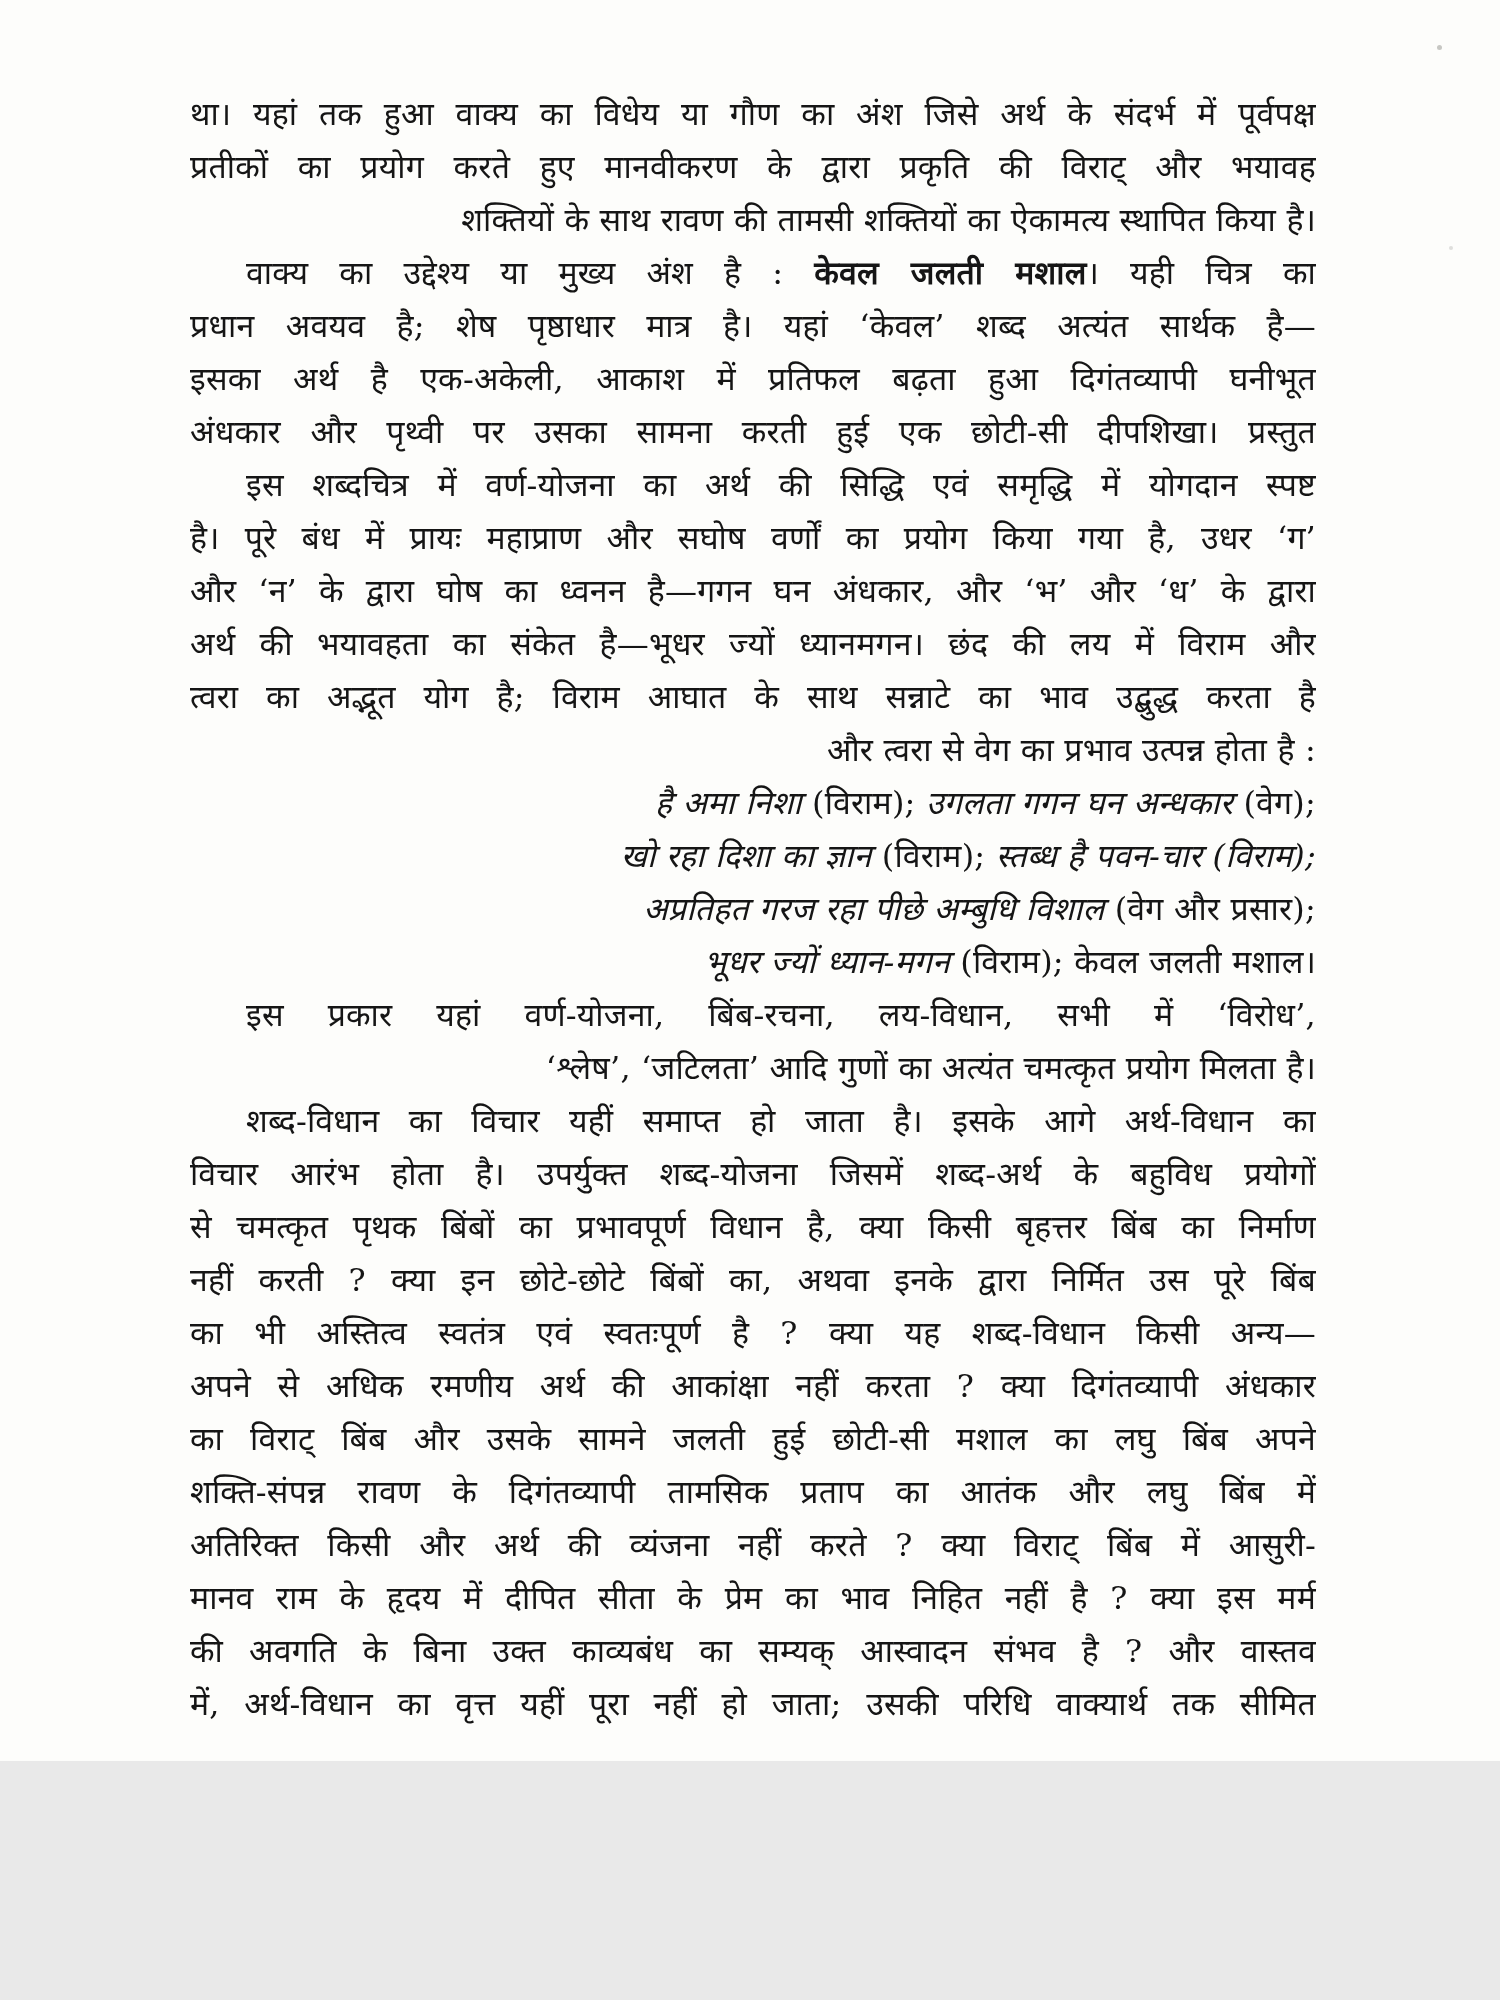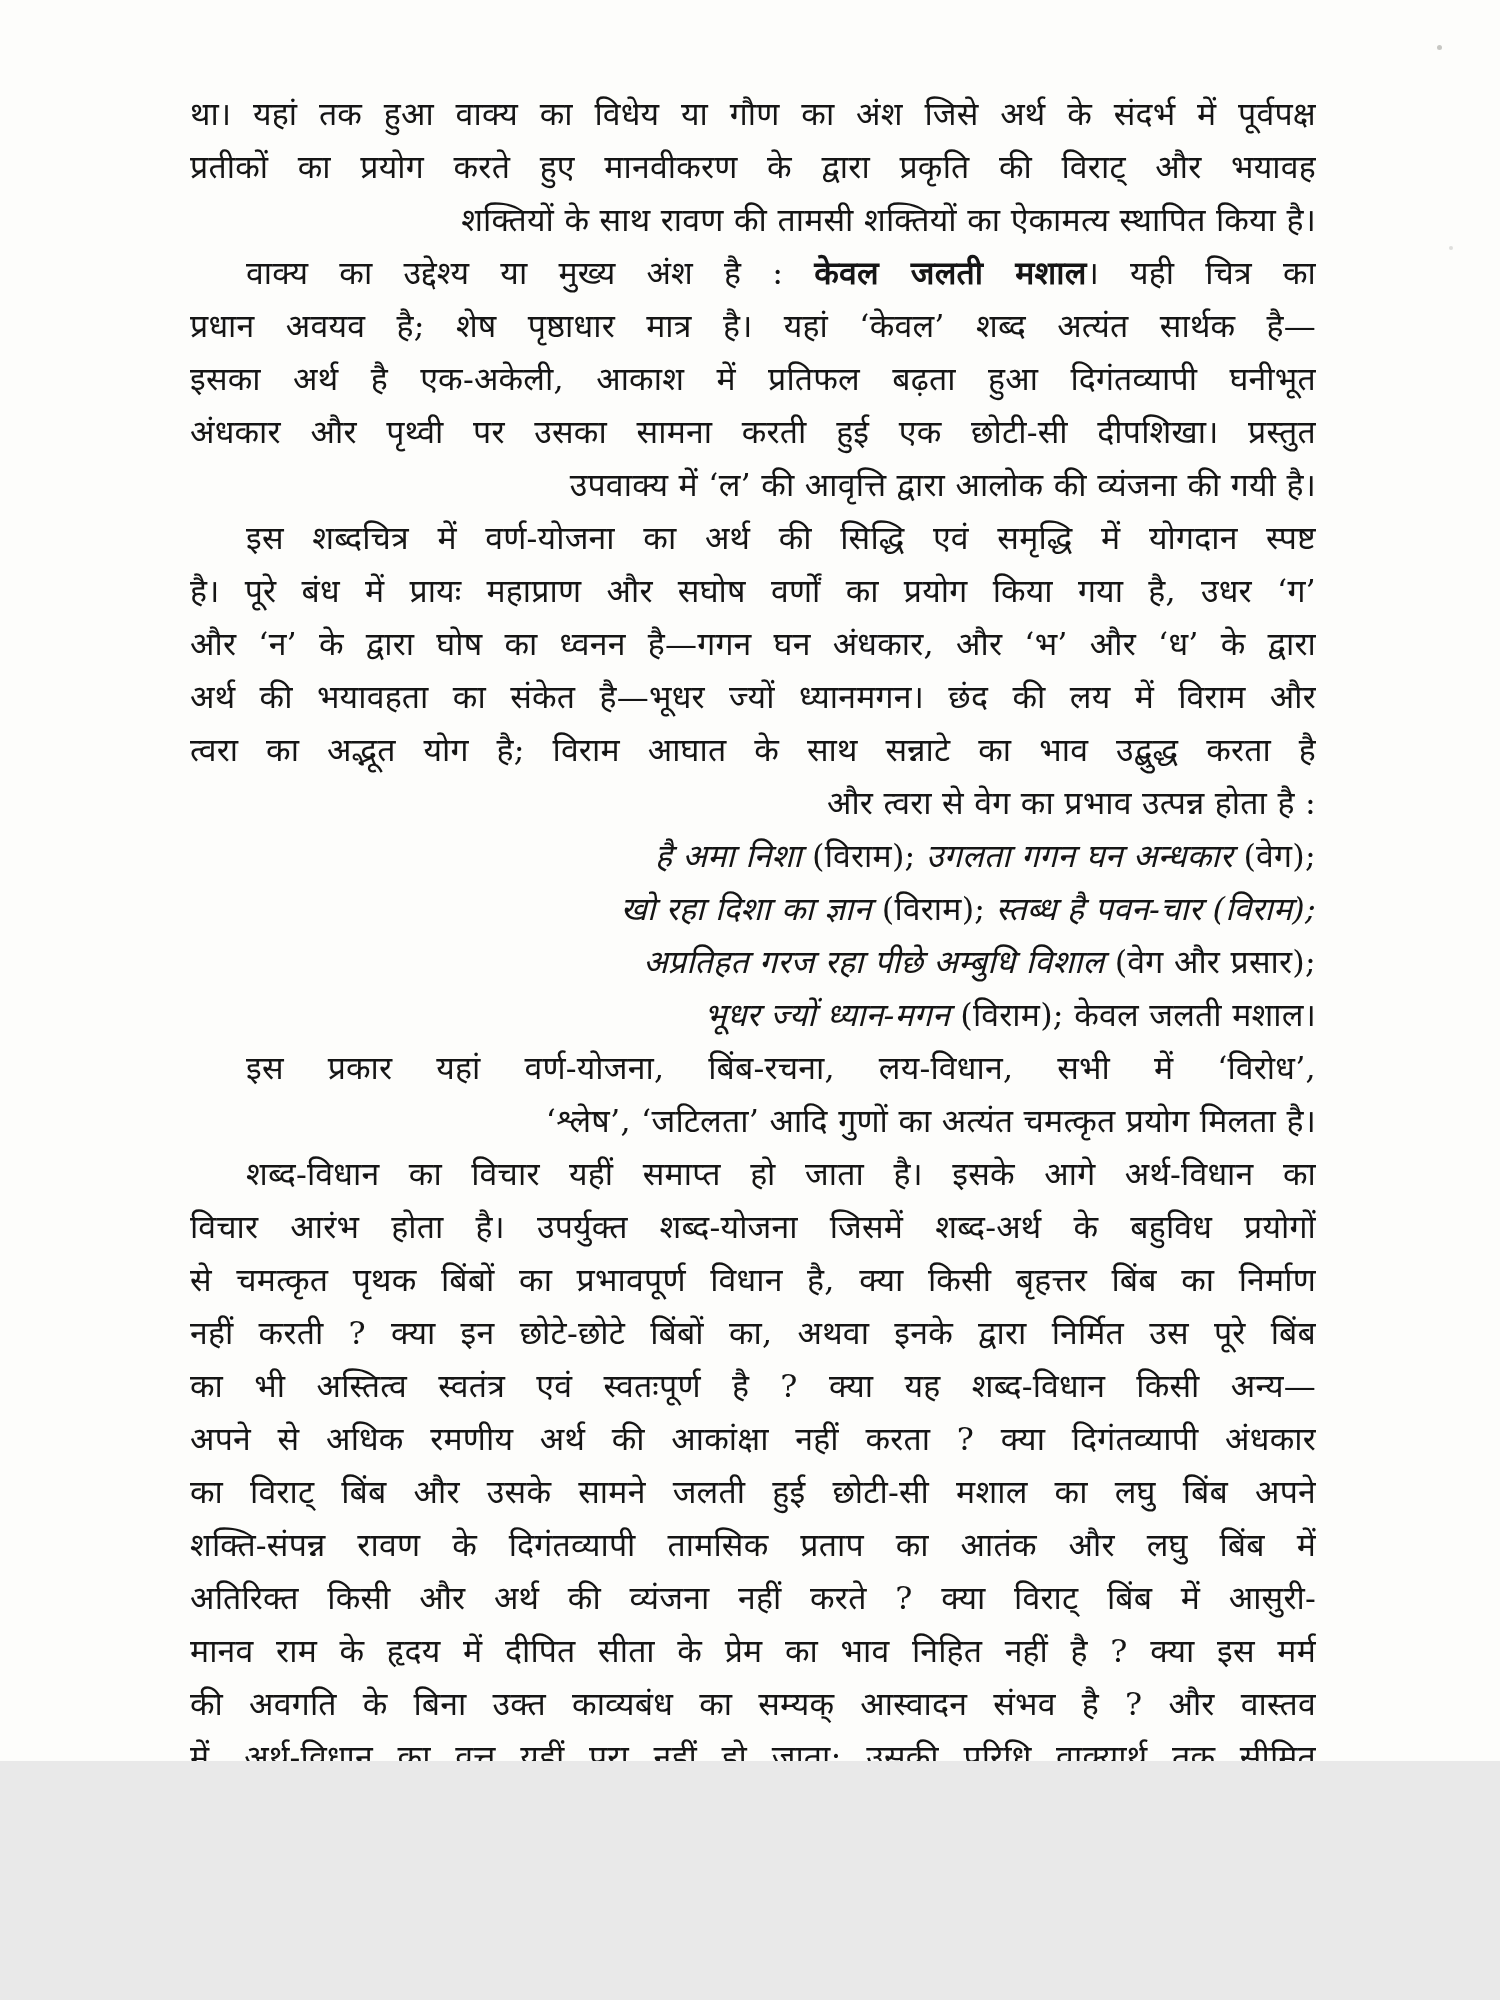--- a/index.html
+++ b/index.html
@@ -68,21 +68,20 @@
 
 <div class="page">
   <div class="text-block">
       <div class="line just"><span class="seg normal">था। यहां तक हुआ वाक्य का विधेय या गौण का अंश जिसे अर्थ के संदर्भ में पूर्वपक्ष</span></div>
       <div class="line just"><span class="seg normal">प्रतीकों का प्रयोग करते हुए मानवीकरण के द्वारा प्रकृति की विराट् और भयावह</span></div>
       <div class="line"><span class="seg normal">शक्तियों के साथ रावण की तामसी शक्तियों का ऐकामत्य स्थापित किया है।</span></div>
       <div class="line ind-para just"><span class="seg normal">वाक्य का उद्देश्य या मुख्य अंश है : </span><span class="seg bold">केवल जलती मशाल</span><span class="seg normal">। यही चित्र का</span></div>
       <div class="line just"><span class="seg normal">प्रधान अवयव है; शेष पृष्ठाधार मात्र है। यहां ‘केवल’ शब्द अत्यंत सार्थक है—</span></div>
       <div class="line just"><span class="seg normal">इसका अर्थ है एक-अकेली, आकाश में प्रतिफल बढ़ता हुआ दिगंतव्यापी घनीभूत</span></div>
       <div class="line just"><span class="seg normal">अंधकार और पृथ्वी पर उसका सामना करती हुई एक छोटी-सी दीपशिखा। प्रस्तुत</span></div>
-      <div class="line"><span class="seg normal">उपवाक्य में ‘ल’ की आवृत्ति द्वारा आलोक की व्यंजना की गयी है।</span></div>
       <div class="line ind-para just"><span class="seg normal">इस शब्दचित्र में वर्ण-योजना का अर्थ की सिद्धि एवं समृद्धि में योगदान स्पष्ट</span></div>
       <div class="line just"><span class="seg normal">है। पूरे बंध में प्रायः महाप्राण और सघोष वर्णों का प्रयोग किया गया है, उधर ‘ग’</span></div>
       <div class="line just"><span class="seg normal">और ‘न’ के द्वारा घोष का ध्वनन है—गगन घन अंधकार, और ‘भ’ और ‘ध’ के द्वारा</span></div>
       <div class="line just"><span class="seg normal">अर्थ की भयावहता का संकेत है—भूधर ज्यों ध्यानमगन। छंद की लय में विराम और</span></div>
       <div class="line just"><span class="seg normal">त्वरा का अद्भूत योग है; विराम आघात के साथ सन्नाटे का भाव उद्बुद्ध करता है</span></div>
       <div class="line"><span class="seg normal">और त्वरा से वेग का प्रभाव उत्पन्न होता है :</span></div>
       <div class="line ind-verse"><span class="seg italic">है अमा निशा </span><span class="seg normal">(विराम); </span><span class="seg italic">उगलता गगन घन अन्धकार </span><span class="seg normal">(वेग);</span></div>
       <div class="line ind-verse"><span class="seg italic">खो रहा दिशा का ज्ञान </span><span class="seg normal">(विराम); </span><span class="seg italic">स्तब्ध है पवन-चार (विराम);</span></div>
       <div class="line ind-verse"><span class="seg italic">अप्रतिहत गरज रहा पीछे अम्बुधि विशाल </span><span class="seg normal">(वेग और प्रसार);</span></div>
       <div class="line ind-verse"><span class="seg italic">भूधर ज्यों ध्यान-मगन </span><span class="seg normal">(विराम); केवल जलती मशाल।</span></div>

